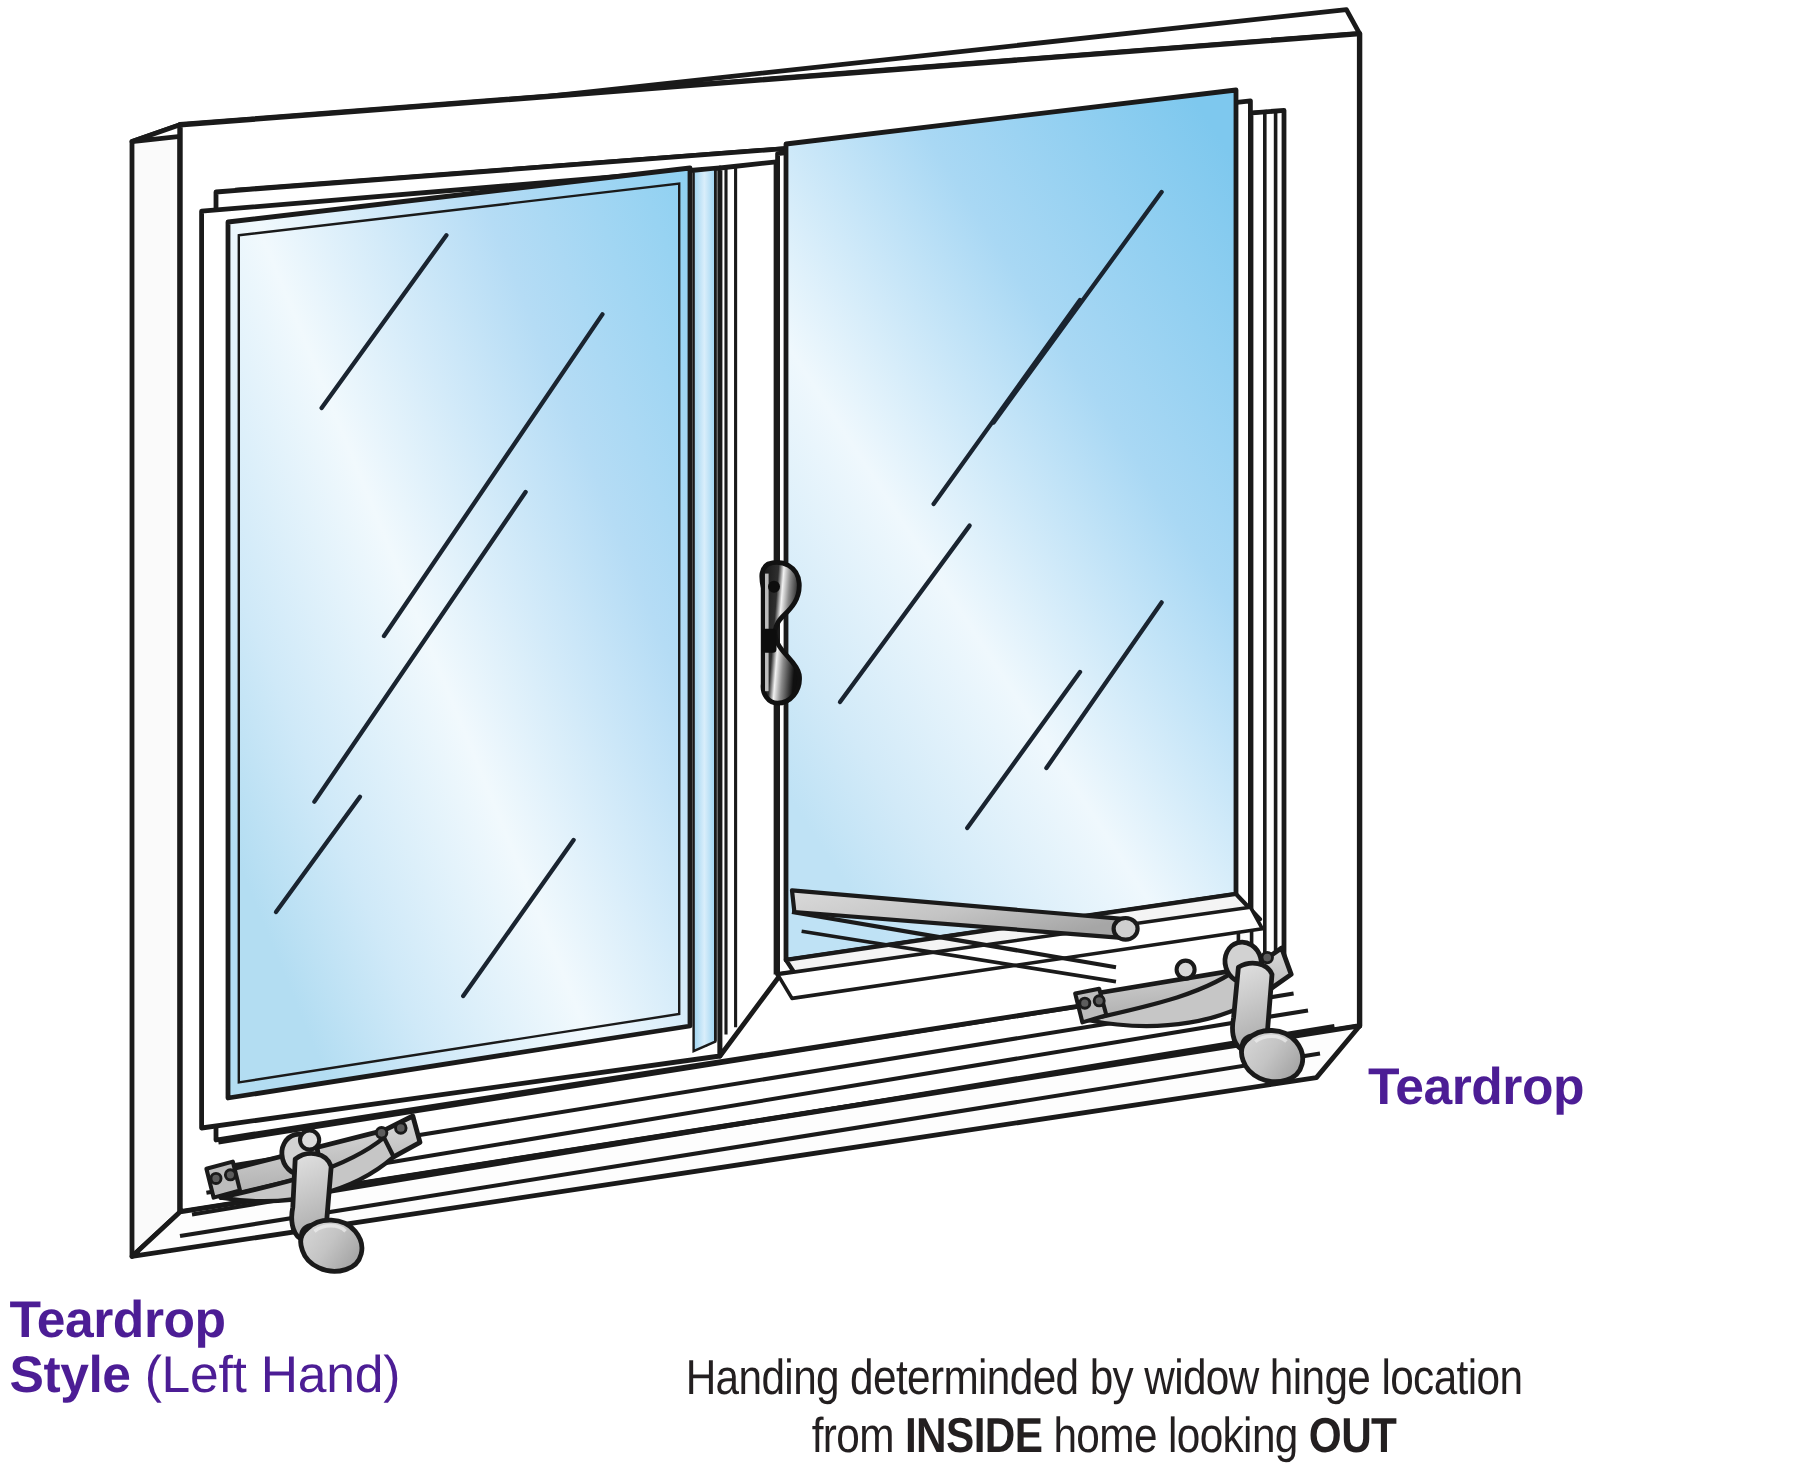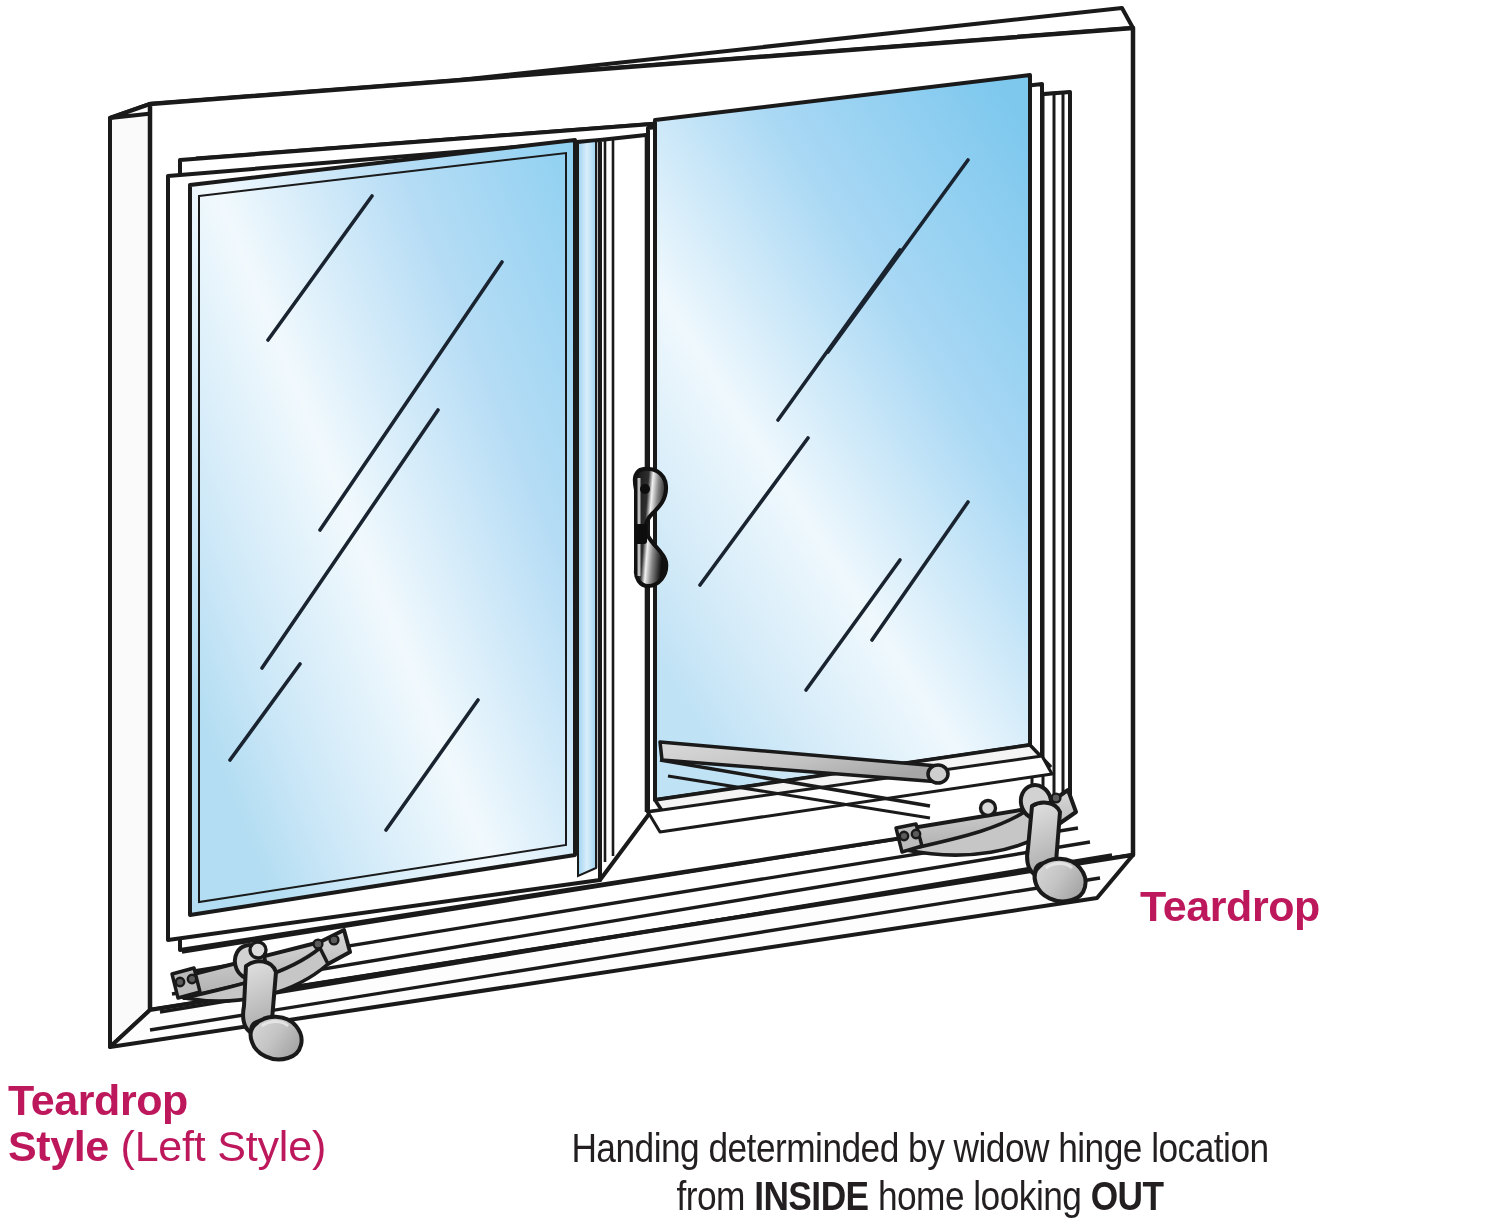--- a/index.html
+++ b/index.html
@@ -24,21 +24,21 @@
     left: 0;
     top: 0;
     width: 1500px;
     height: 1229px;
     display: block;
   }
   
   .caption-block {
     position: absolute;
     line-height: 1.06;
-    color: #be185d;
+    color: #4c1d95;
   }
   .cap-lh {
     left: 8px;
     top: 1078px;
     width: 430px;
     text-align: left;
     font-size: 43px;
   }
   .cap-rh {
     left: 1140px;
@@ -281,21 +281,21 @@
       <path d="M256,1024 C266,1014 286,1014 296,1026
                C306,1038 302,1054 288,1058 C272,1063 256,1054 252,1042
                C249,1034 251,1028 256,1024 Z" fill="url(#hwGrad2)" stroke="#1a1a1a" stroke-width="4" stroke-linejoin="round"></path>
       <path d="M262,1026 C270,1020 282,1020 288,1026" fill="none" stroke="#f0f0f0" stroke-width="3" opacity="0.7"></path>
     </g>
   </svg>
 
   <div class="caption-block cap-lh">
     <div class="cap-strong">Teardrop</div>
     <div>
-      <span class="cap-strong">Style</span><span class="cap-light"> (Left Style)</span>
+      <span class="cap-strong">Style</span><span class="cap-light"> (Left Hand)</span>
     </div>
   </div>
 
   <div class="caption-block cap-rh">
     <div class="cap-strong">Teardrop</div>
   </div>
 
   <div class="note-block">
     <span class="note-line">Handing determinded by widow hinge location</span>
     <span class="note-line"><span>from </span><span class="note-bold">INSIDE</span><span> home looking </span><span class="note-bold">OUT</span></span>

